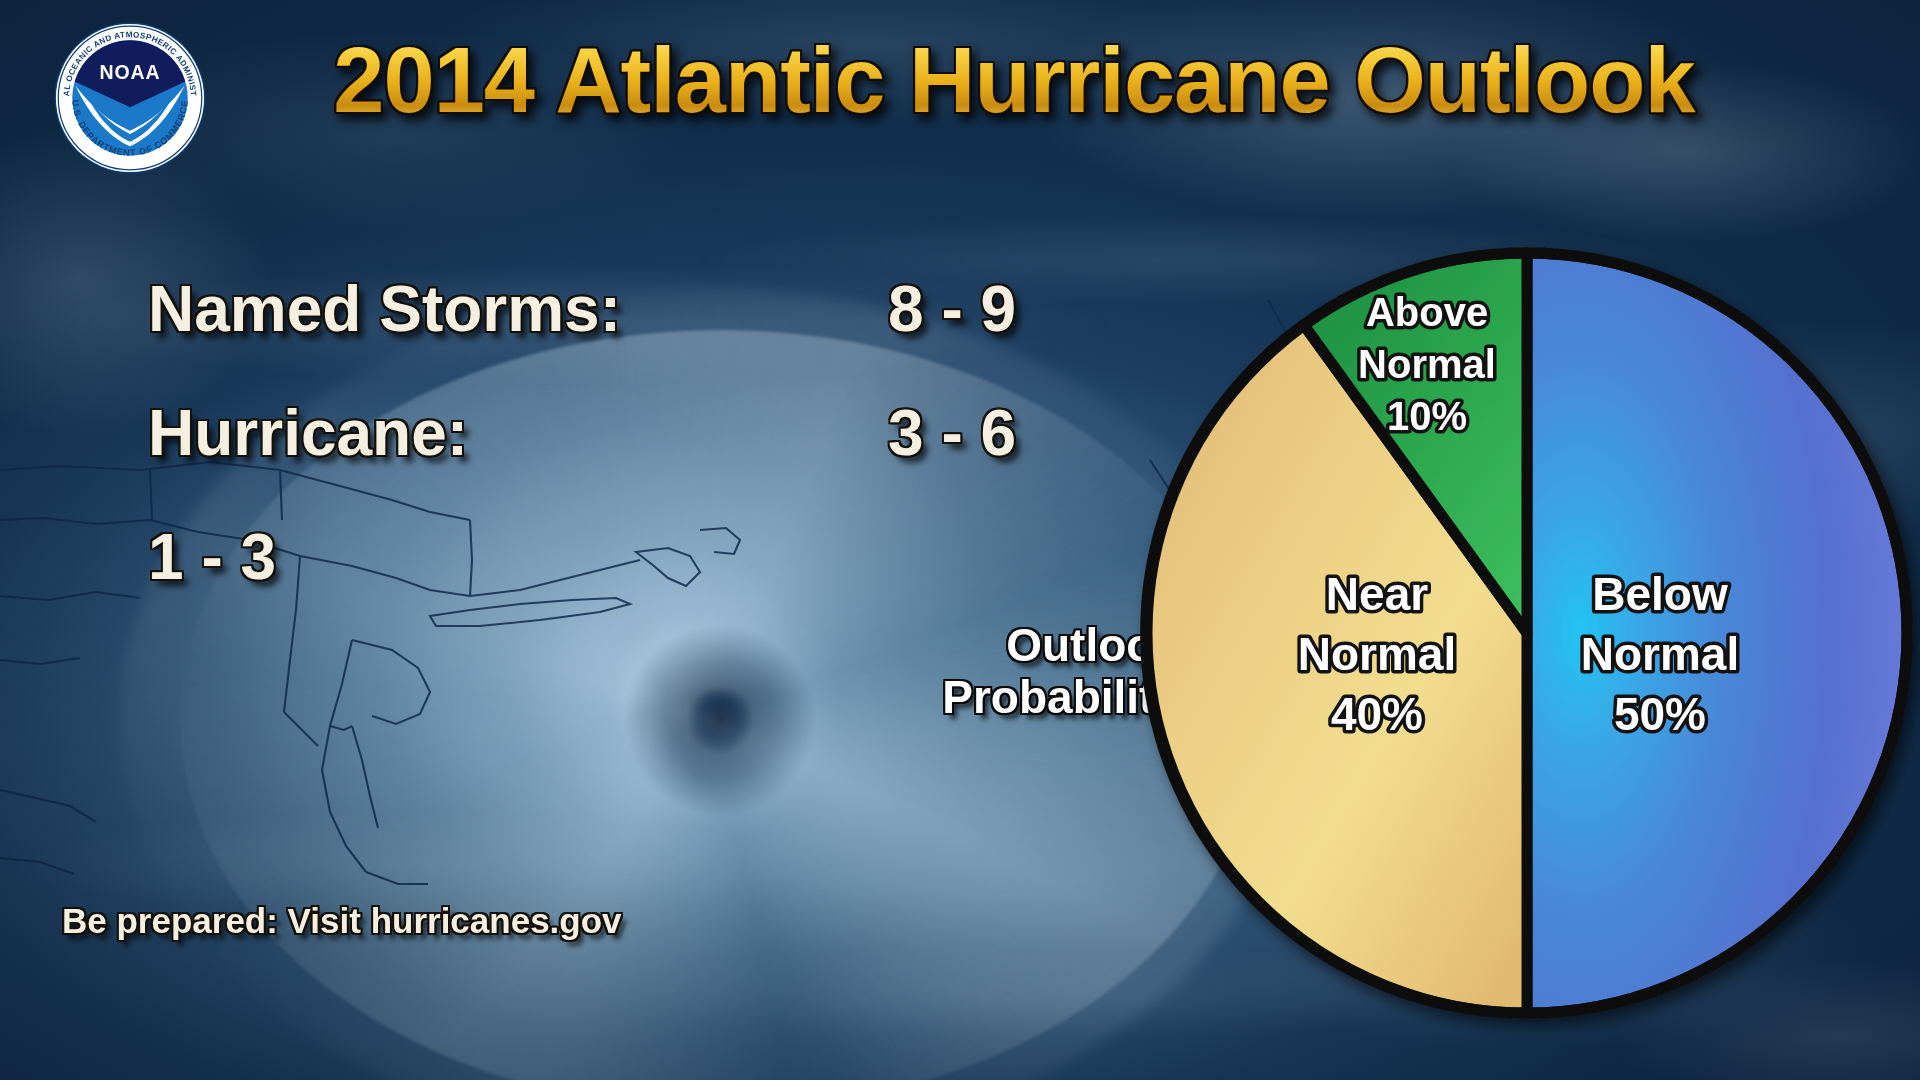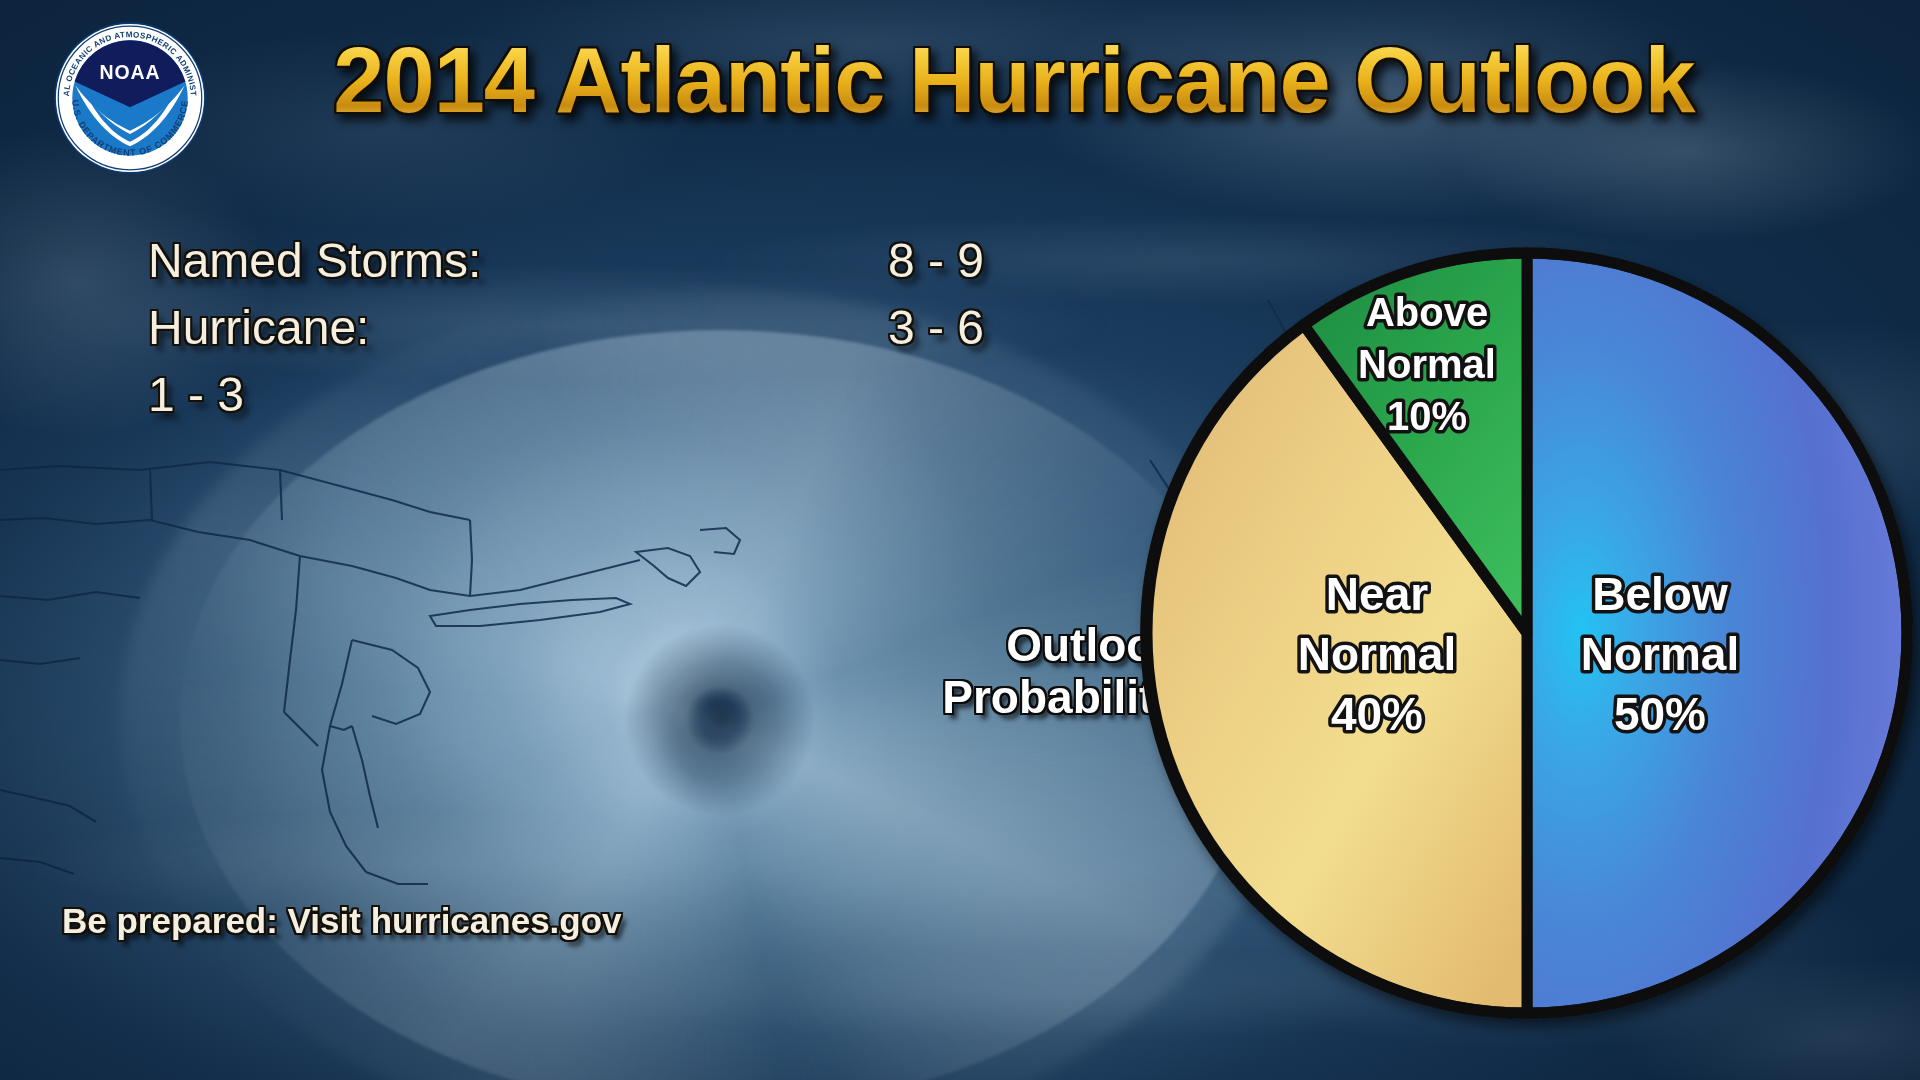--- a/index.html
+++ b/index.html
@@ -153,29 +153,30 @@
   .stats {
     position: absolute;
     left: 148px;
     top: 236px;
     display: grid;
     grid-template-columns: 740px auto;
     row-gap: 16px;
     column-gap: 0;
   }
   .stat-label, .stat-value {
-    font-size: 48px;
-    font-weight: normal;
+    font-size: 64px;
+    font-weight: bold;
     color: #f5efe2;
     line-height: 1.06;
     text-shadow:
       2px 0 0 #14110b, -2px 0 0 #14110b, 0 2px 0 #14110b, 0 -2px 0 #14110b,
       2px 2px 0 #14110b, -2px 2px 0 #14110b, 2px -2px 0 #14110b, -2px -2px 0 #14110b,
       6px 7px 6px rgba(0,0,0,.72);
     white-space: nowrap;
+    margin-top: 40px;
   }
 
   
   .outlook-label {
     position: absolute;
     left: 870px;
     top: 620px;
     width: 310px;
     text-align: right;
     font-size: 46px;

